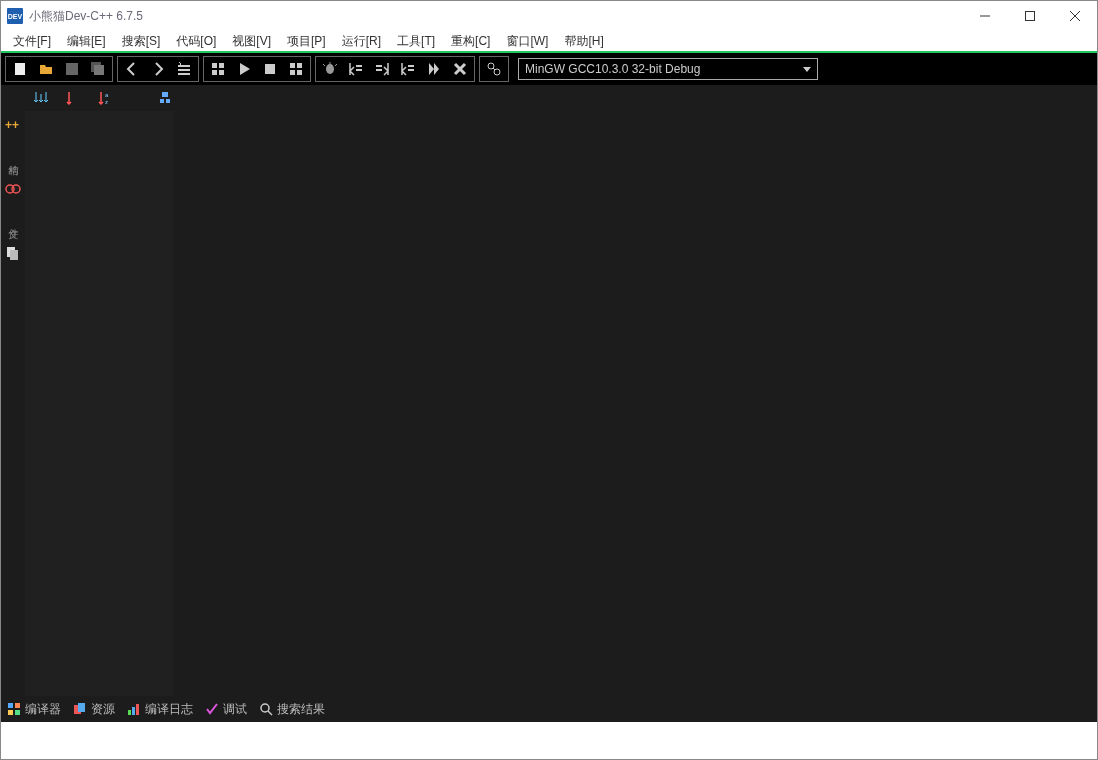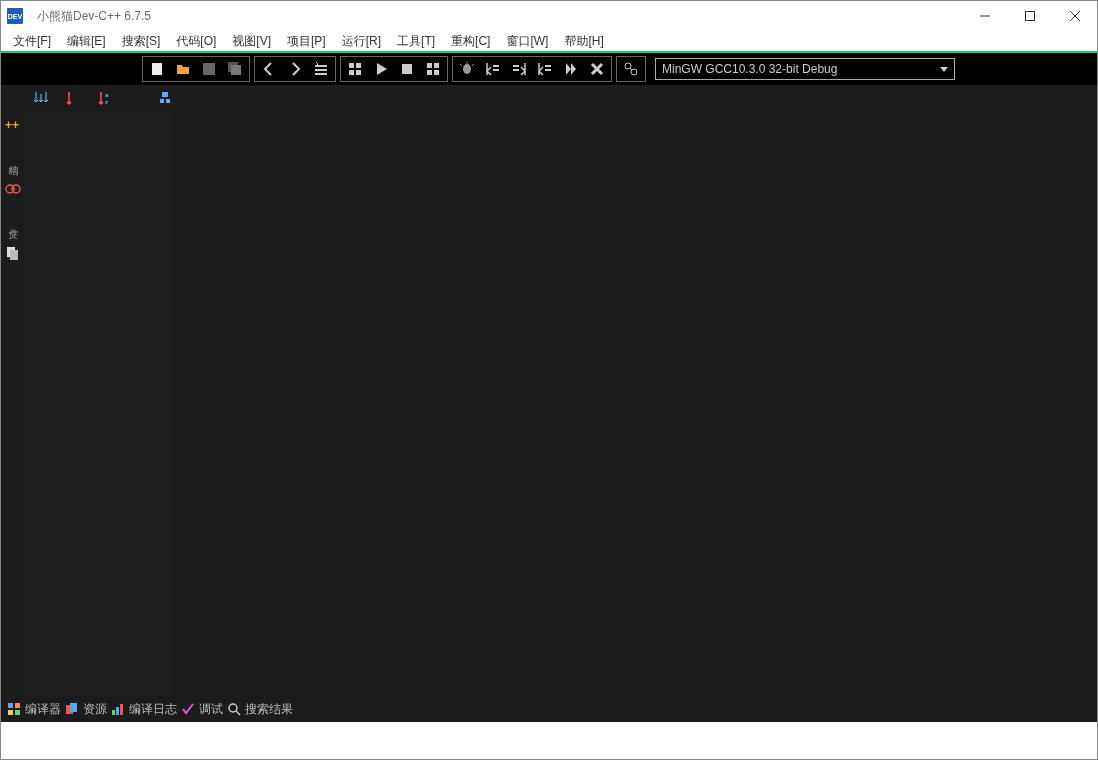--- a/index.html
+++ b/index.html
@@ -1,52 +1,52 @@
 <!DOCTYPE html>
 <html><head>
 <meta charset="utf-8">
 <style>
 * { margin: 0; padding: 0; box-sizing: border-box; font-family: "Microsoft YaHei", "Segoe UI", sans-serif; }
 body { background: #fff; width: 1098px; height: 760px; overflow: hidden; }
 .window { width: 1098px; height: 760px; background: #fff; border: 1px solid #888; display: flex; flex-direction: column; }
 
 
-.titlebar { height: 30px; background: #fff; display: flex; align-items: center; padding-left: 6px; color: #6a6a78; font-size: 12px; gap: 8px; }
+.titlebar { height: 30px; background: #fff; display: flex; align-items: center; padding-left: 6px; color: #6a6a78; font-size: 12px; }
 .titlebar .app-icon { width: 16px; height: 16px; background: #1f5fb0; color: #fff; font-size: 7px; font-weight: bold; display: inline-flex; align-items: center; justify-content: center; margin-right: 6px; border-radius: 1px; }
 .titlebar-title { flex: 1; }
 .win-controls { display: flex; height: 100%; }
 .win-btn { width: 45px; height: 30px; display: flex; align-items: center; justify-content: center; color: #000; font-size: 10px; cursor: default; }
 .win-btn svg { width: 10px; height: 10px; }
 
 
 .menubar { height: 22px; background: #fff; display: flex; align-items: center; padding: 0 4px; font-size: 12px; color: #333; border-bottom: 2px solid #22c55e; }
 .menu-item { padding: 3px 8px; cursor: default; }
 
 
-.toolbar { height: 30px; background: #000; display: flex; align-items: center; padding: 16px 2px; justify-content: center; }
+.toolbar { height: 30px; background: #000; display: flex; align-items: center; padding: 16px 2px; }
 .tgroup { display: flex; align-items: center; height: 26px; border: 1px solid #666; margin: 0 2px; padding: 0 1px; }
 .tbtn { width: 26px; height: 24px; display: flex; align-items: center; justify-content: center; color: #ccc; cursor: default; }
 .tbtn svg { width: 16px; height: 16px; }
 .compiler-select { height: 22px; width: 300px; background: #000; color: #ccc; border: 1px solid #aaa; font-size: 12px; padding: 0 20px 0 6px; display: flex; align-items: center; position: relative; margin-left: 4px; }
 .compiler-select::after { content: ""; position: absolute; right: 6px; top: 8px; border-left: 4px solid transparent; border-right: 4px solid transparent; border-top: 5px solid #ccc; }
 
 
 .toolbar2 { height: 26px; background: #1c1c1c; display: flex; align-items: center; padding-left: 28px; gap: 8px; }
 .toolbar2 .tbtn2 { width: 24px; height: 22px; display: flex; align-items: center; justify-content: center; }
 
 
 .main { flex: 1; background: #1c1c1c; display: flex; overflow: hidden; }
 .left-strip { width: 24px; background: #1c1c1c; display: flex; flex-direction: column; align-items: center; padding-top: 4px; gap: 12px; }
 .left-strip .litem { width: 20px; height: 20px; display: flex; align-items: center; justify-content: center; }
 .vert-text { writing-mode: vertical-rl; font-size: 10px; color: #888; }
 .side-panel { width: 148px; background: #202020; }
 .editor { flex: 1; background: #1c1c1c; }
 
 
-.bottom-tabs { height: 26px; background: #1c1c1c; display: flex; align-items: center; padding: 0 6px; gap: 4px; font-size: 12px; color: #bbb; }
+.bottom-tabs { height: 26px; background: #1c1c1c; display: flex; align-items: center; padding: 0 6px; gap: 12px; font-size: 12px; color: #bbb; }
 .btab { display: flex; align-items: center; gap: 4px; cursor: default; }
 .btab-icon { width: 14px; height: 14px; display: inline-flex; align-items: center; justify-content: center; }
 
 
 .whitespace-bottom { height: 37px; background: #fff; }
 </style>
 </head>
 <body>
 
 <div class="window">

